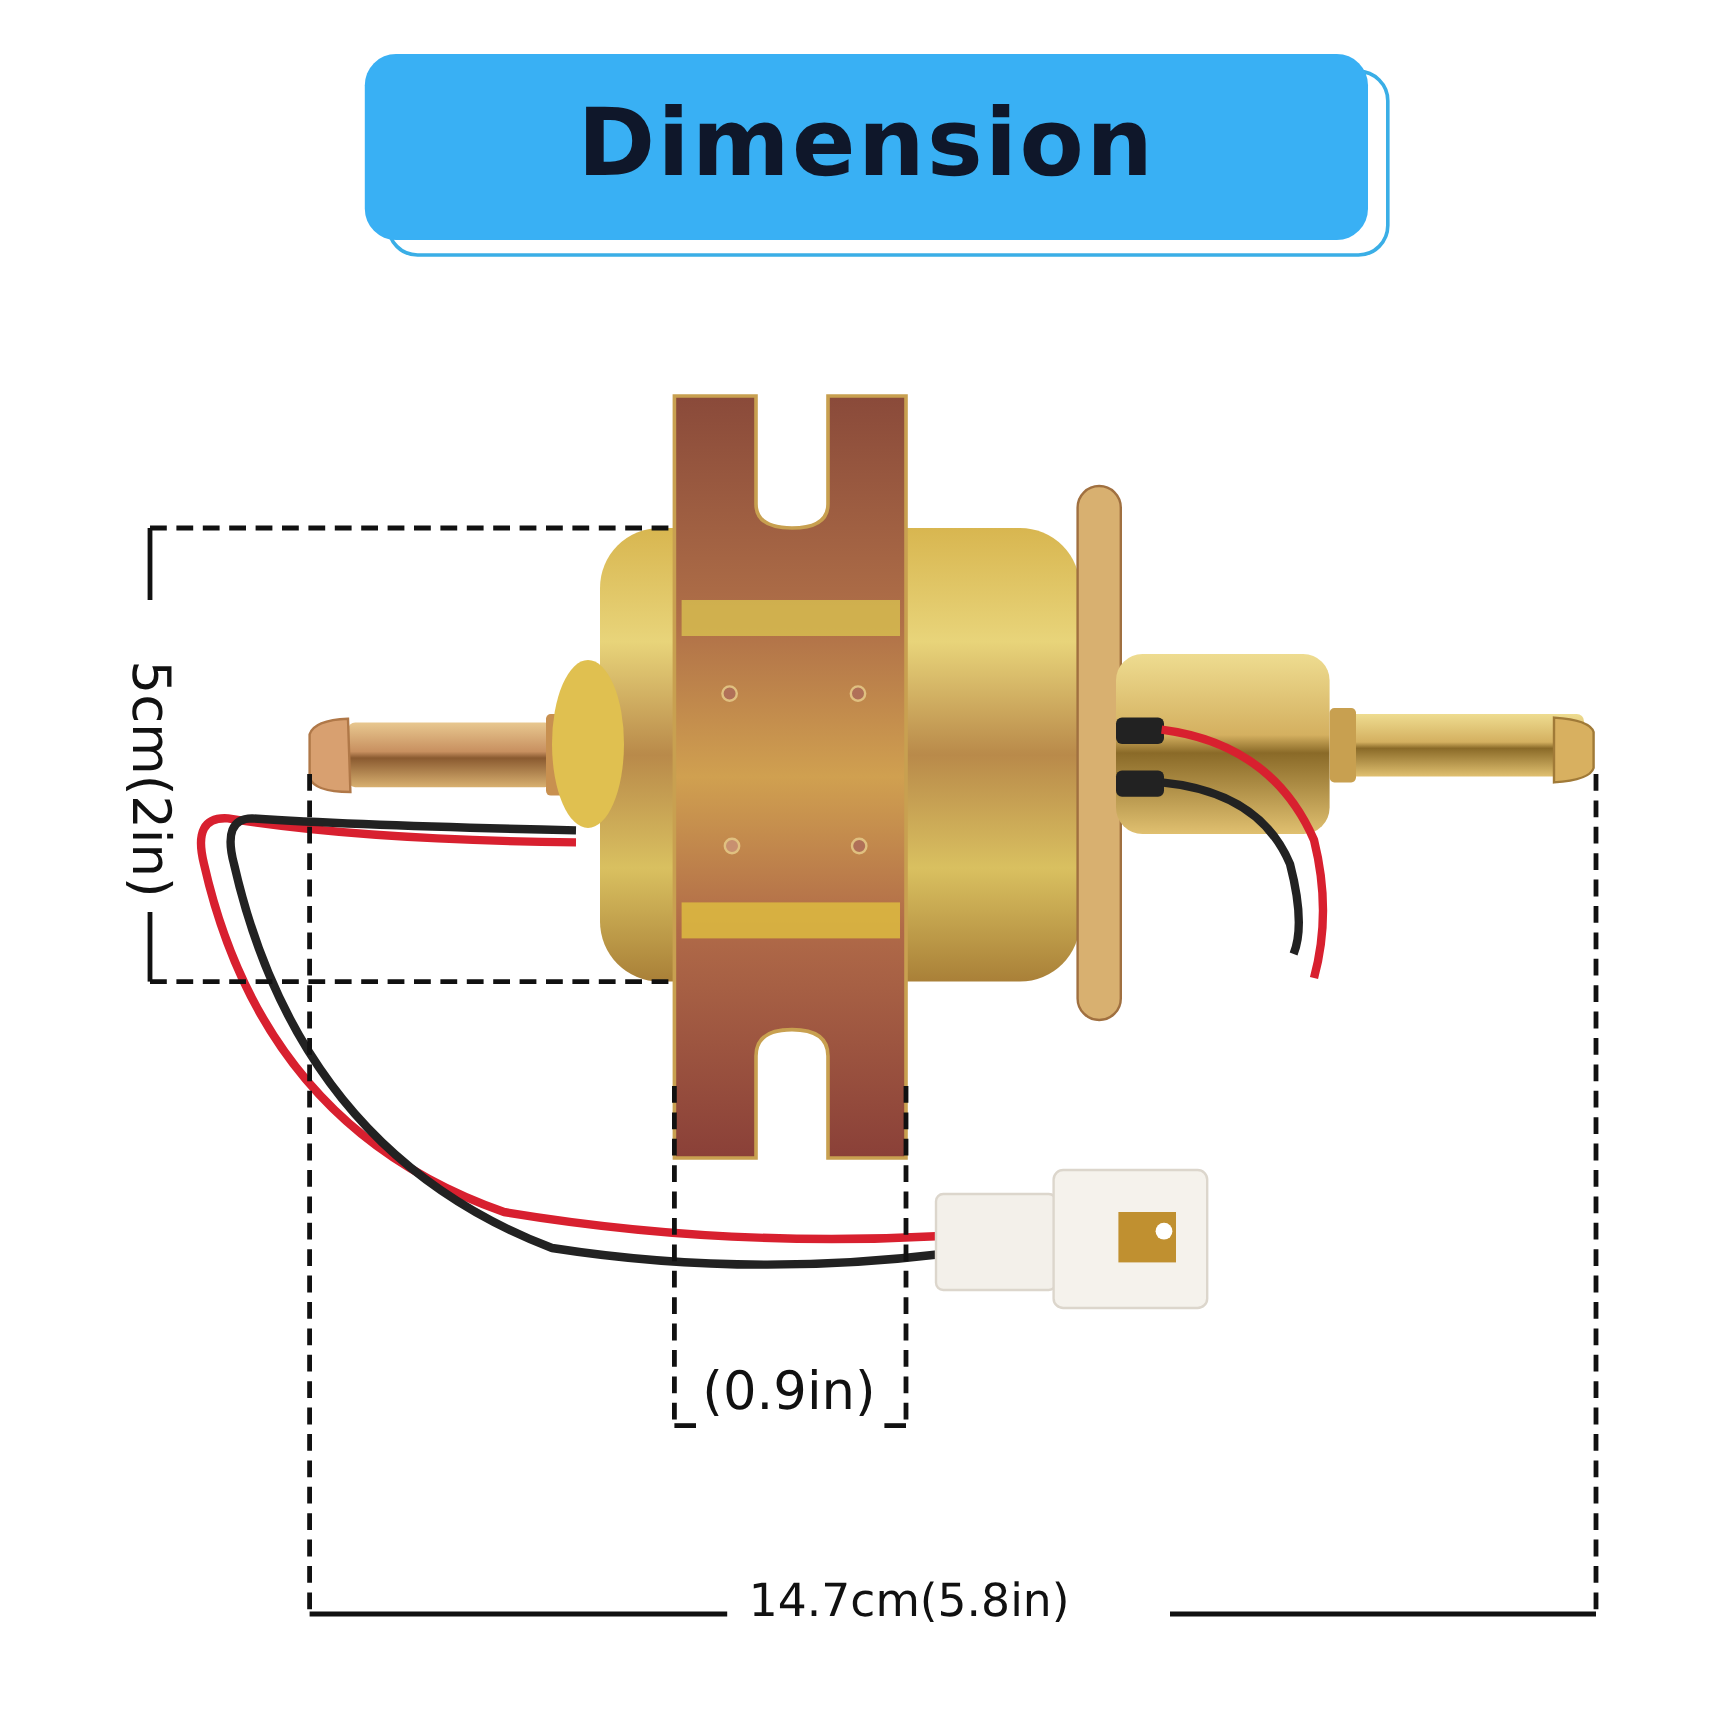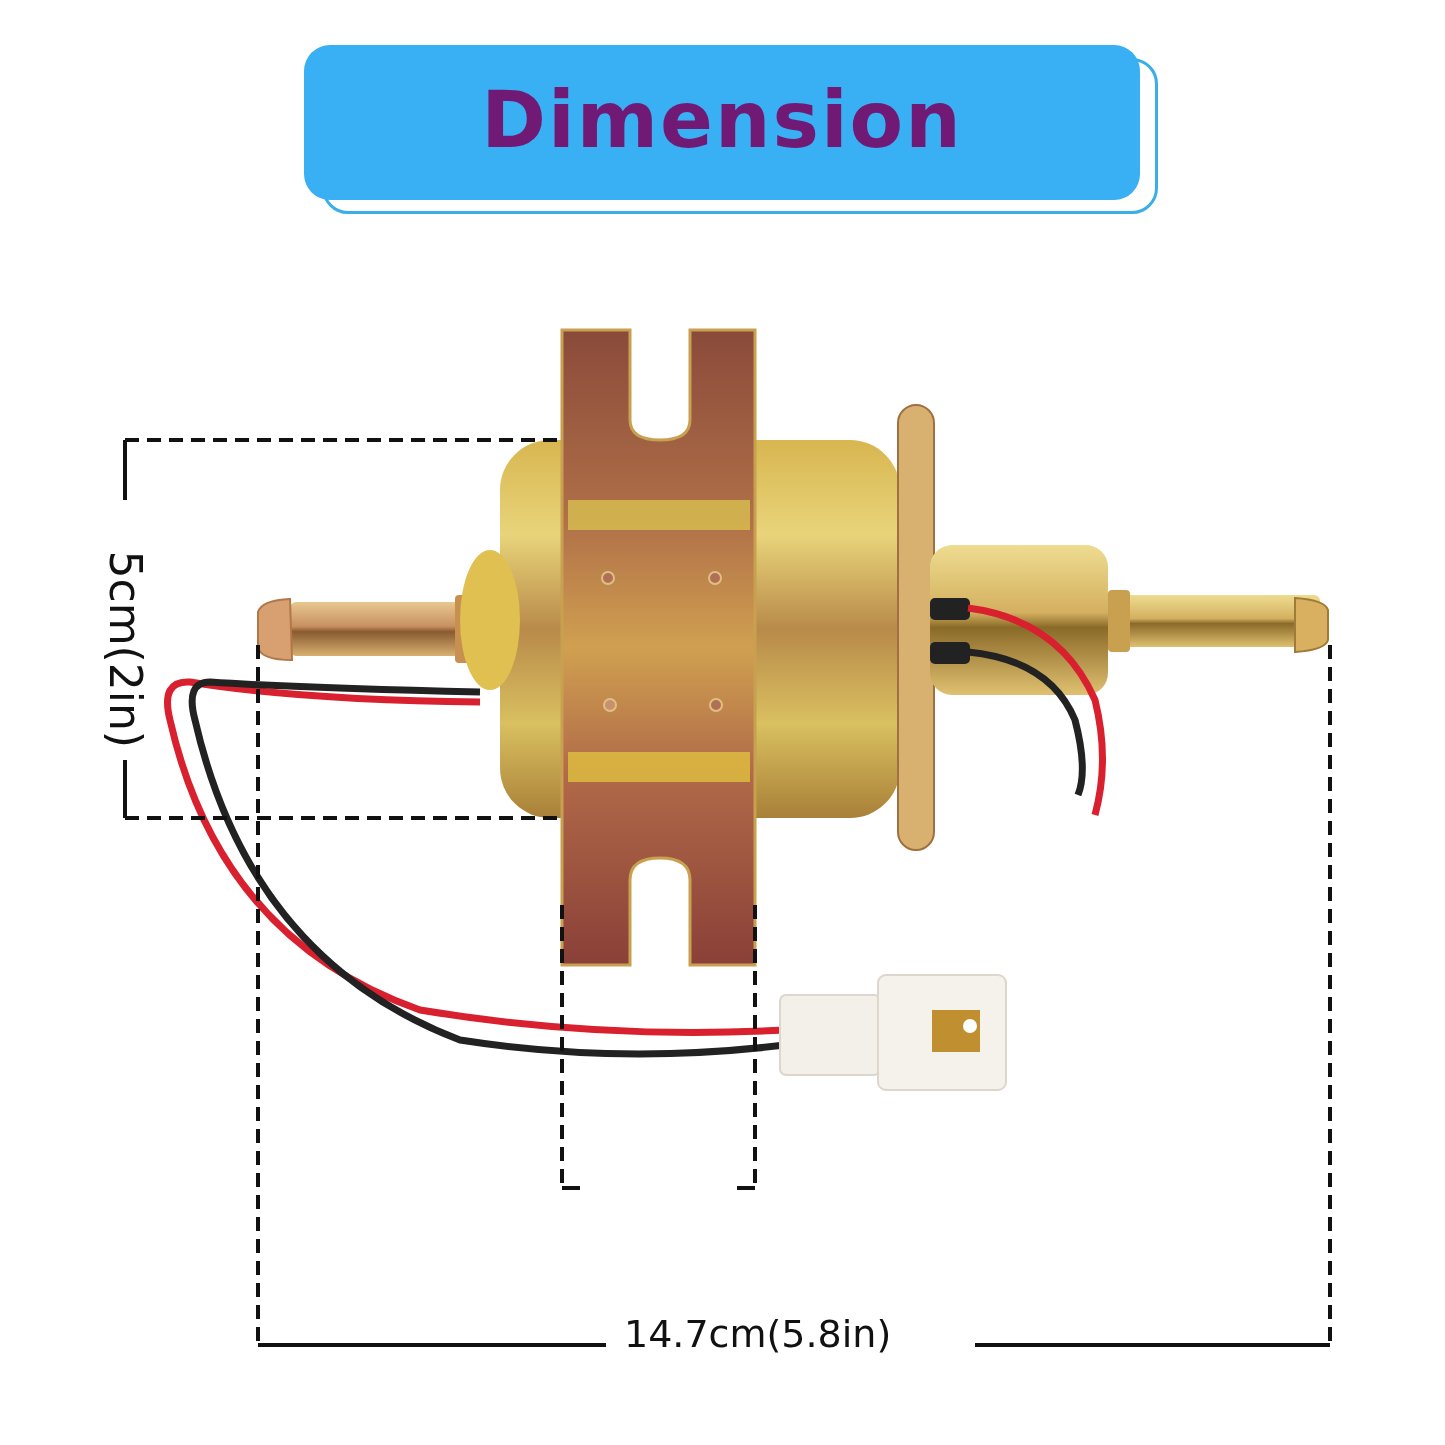--- a/index.html
+++ b/index.html
@@ -2,21 +2,21 @@
 <html><head>
 <meta charset="utf-8">
 <style>
   html, body { margin: 0; padding: 0; background: #ffffff; }
   body { width: 1445px; height: 1445px; position: relative; overflow: hidden;
          font-family: "DejaVu Sans", "Liberation Sans", sans-serif; }
   .banner-shadow { position: absolute; left: 322px; top: 58px; width: 836px; height: 156px;
          border: 3px solid #3aaee6; border-radius: 26px; background: #ffffff; box-sizing: border-box; }
   .banner { position: absolute; left: 304px; top: 45px; width: 836px; height: 155px;
          background: #39b0f4; border-radius: 26px; display: flex; align-items: center; justify-content: center; }
-  .banner-title { color: #701a75; font-weight: bold; font-size: 78px; letter-spacing: 2px; margin-top: -6px; }
+  .banner-title { color: #0f172a; font-weight: bold; font-size: 78px; letter-spacing: 2px; margin-top: -6px; }
   svg.art { position: absolute; left: 0; top: 0; }
   .dim-label { position: absolute; color: #111111; font-family: "DejaVu Sans", sans-serif; background: #ffffff; }
   .dim-height { left: 40px; top: 610px; width: 170px; font-size: 44px; text-align: center;
          transform: rotate(90deg); transform-origin: center; white-space: nowrap; background: transparent; }
   .dim-tab { left: 570px; top: 1132px; width: 175px; font-size: 44px; text-align: center; line-height: 56px; background: transparent; }
   .dim-length { left: 612px; top: 1312px; padding: 0 12px; font-size: 38px; white-space: nowrap; }
 </style>
 </head>
 <body>
 
@@ -122,15 +122,16 @@
     <line x1="258" y1="645" x2="258" y2="1345" stroke-dasharray="14,8"></line>
     <line x1="1330" y1="645" x2="1330" y2="1345" stroke-dasharray="14,8"></line>
     <line x1="258" y1="1345" x2="606" y2="1345"></line>
     <line x1="975" y1="1345" x2="1330" y2="1345"></line>
   </g>
 </svg>
 
 <div class="dim-label dim-height">5cm(2in)</div>
 
 <div class="dim-label dim-tab">
+  <div>(0.9in)</div>
 </div>
 
 <div class="dim-label dim-length">14.7cm(5.8in)</div>
 
 </body></html>

